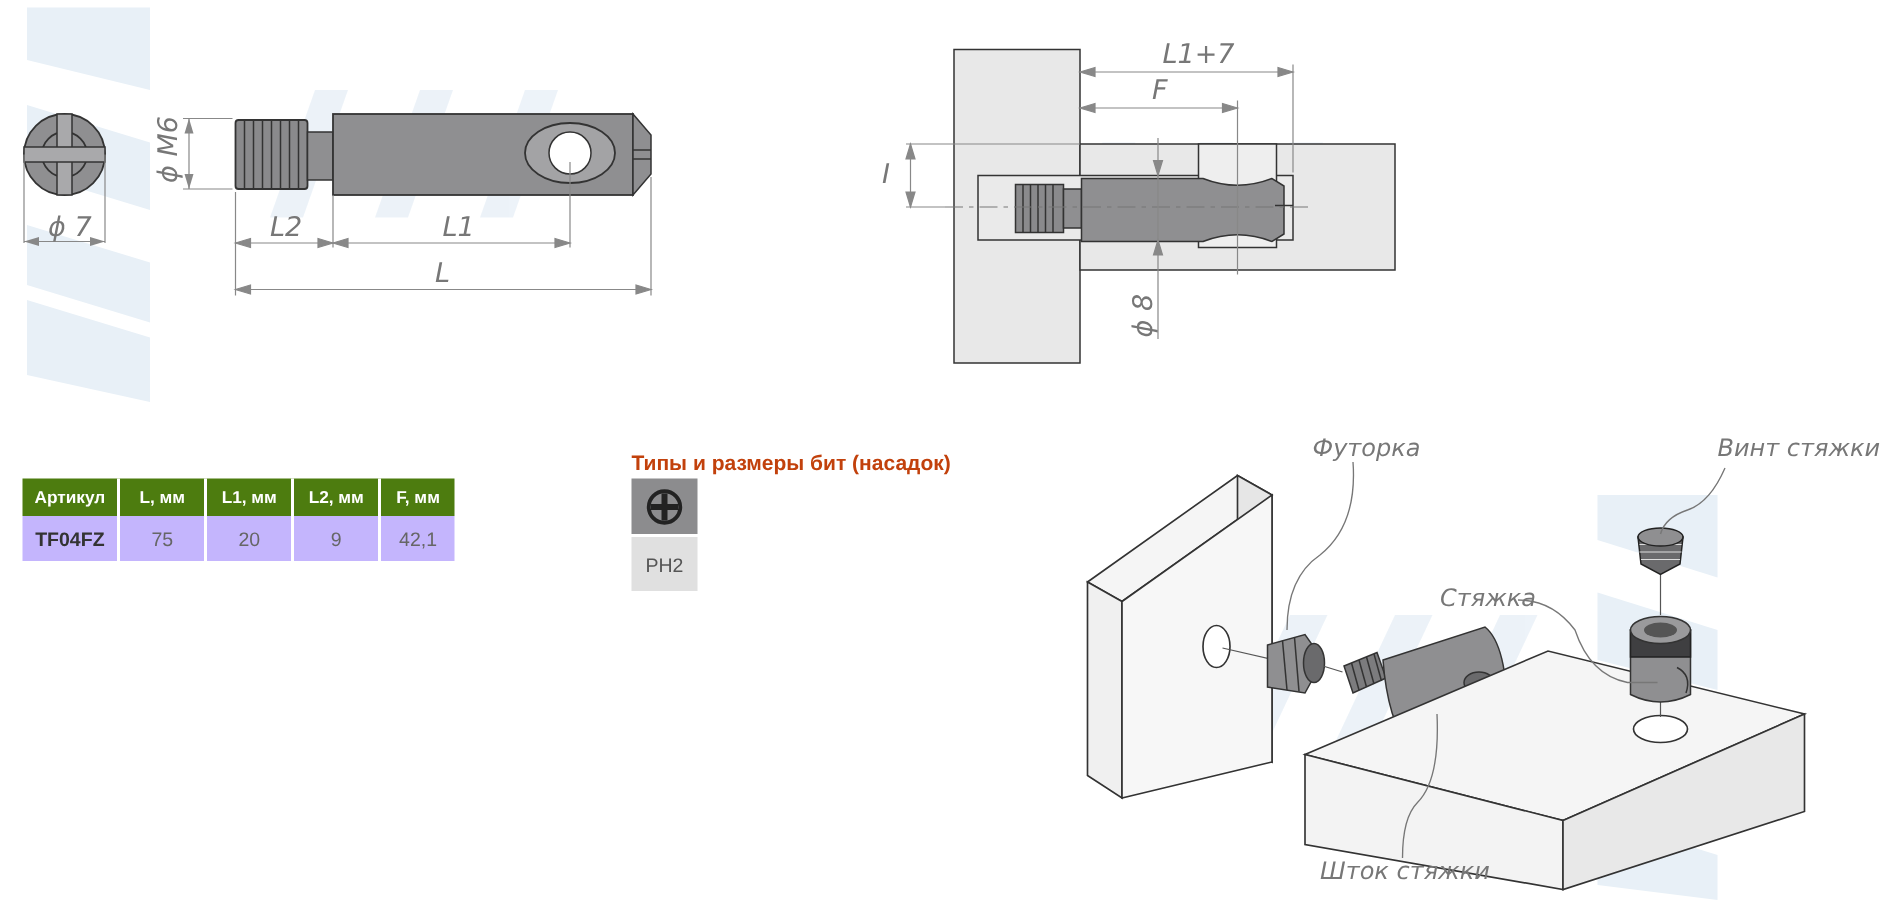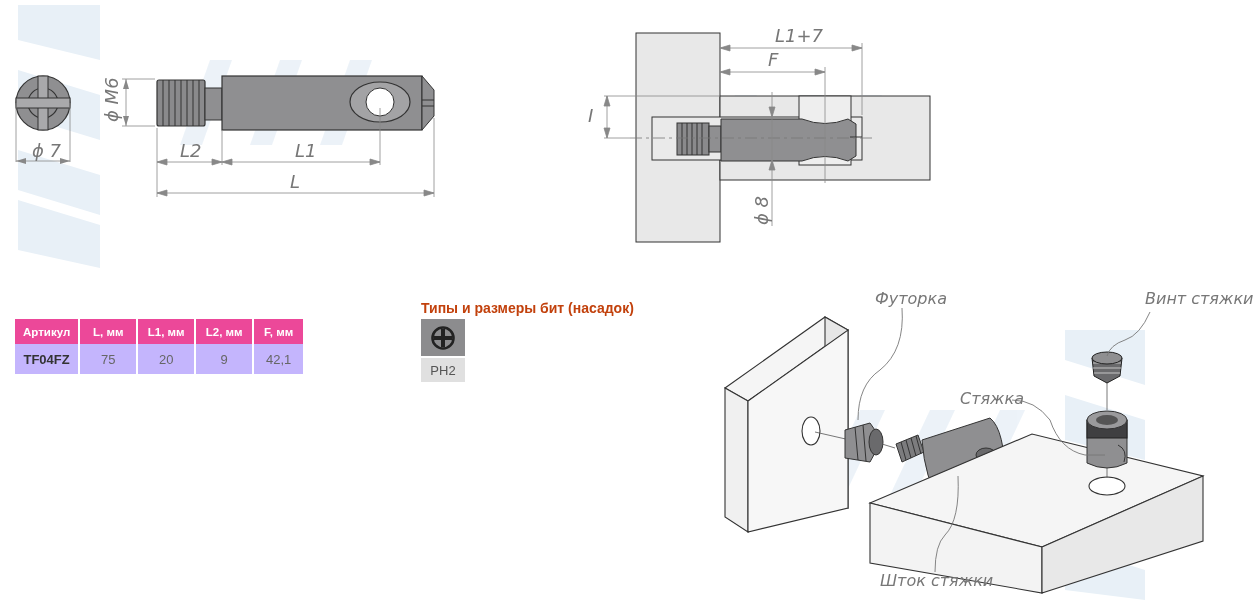--- a/index.html
+++ b/index.html
@@ -6,36 +6,36 @@
   body { width:1255px; height:611px; position:relative; overflow:hidden;
          font-family:"DejaVu Sans", sans-serif; color:#333; }
   .abs { position:absolute; }
   svg text { font-family:"DejaVu Sans", sans-serif; font-style:italic; }
   .dimtxt { fill:#777; font-size:18px; }
   .lbl { fill:#777; font-size:16px; }
 
   
   #spec-table { position:absolute; left:15px; top:319px; border-collapse:collapse;
                 font-family:"Liberation Sans", sans-serif; font-size:13px; }
-  #spec-table th { background:#ec4899; color:#fff; font-weight:bold; font-size:11.5px;
+  #spec-table th { background:#4d7c0f; color:#fff; font-weight:bold; font-size:11.5px;
                    height:25px; padding:0 8px; border-right:2px solid #fff; text-align:center; }
   #spec-table th:last-child { border-right:none;margin-left:35px; }
   #spec-table td { height:28px; text-align:center; color:#666; border-right:2px solid #fff; font-size:13px; }
   #spec-table td:last-child { border-right:none; }
   #spec-table td.art { font-weight:bold; color:#333; }
   #spec-table tr.alt td { background:#c4b5fd; }
   #spec-table col.c0 { width:60px; } #spec-table col.c1 { width:58px; }
   #spec-table col.c2 { width:58px; } #spec-table col.c3 { width:58px; } #spec-table col.c4 { width:50px; }
 
   
   #bits-title { position:absolute; left:421px; top:300px; font-family:"Liberation Sans", sans-serif;
                 font-weight:bold; font-size:14px; color:#c2410c; }
   #bit-icon-box { position:absolute; left:421px; top:319px; width:44px; height:37px; background:#8c8c8e;
                   display:flex; align-items:center; justify-content:center; }
-  #bit-label { position:absolute; left:421px; top:358px; width:44px; height:24px; background:#e0e0e0;
+  #bit-label { position:absolute; left:421px; top:358px; width:44px; height:36px; background:#e0e0e0;
                font-family:"Liberation Sans", sans-serif; font-size:13px; color:#555;
                display:flex; align-items:center; justify-content:center; }
 </style>
 </head>
 <body>
 
 <svg class="abs" style="left:0;top:0" width="1255" height="611">
   <g fill="#e8f0f7">
     <polygon points="18,5 100,5 100,60 18,40"></polygon>
     <polygon points="18,70 100,95 100,140 18,115"></polygon>

